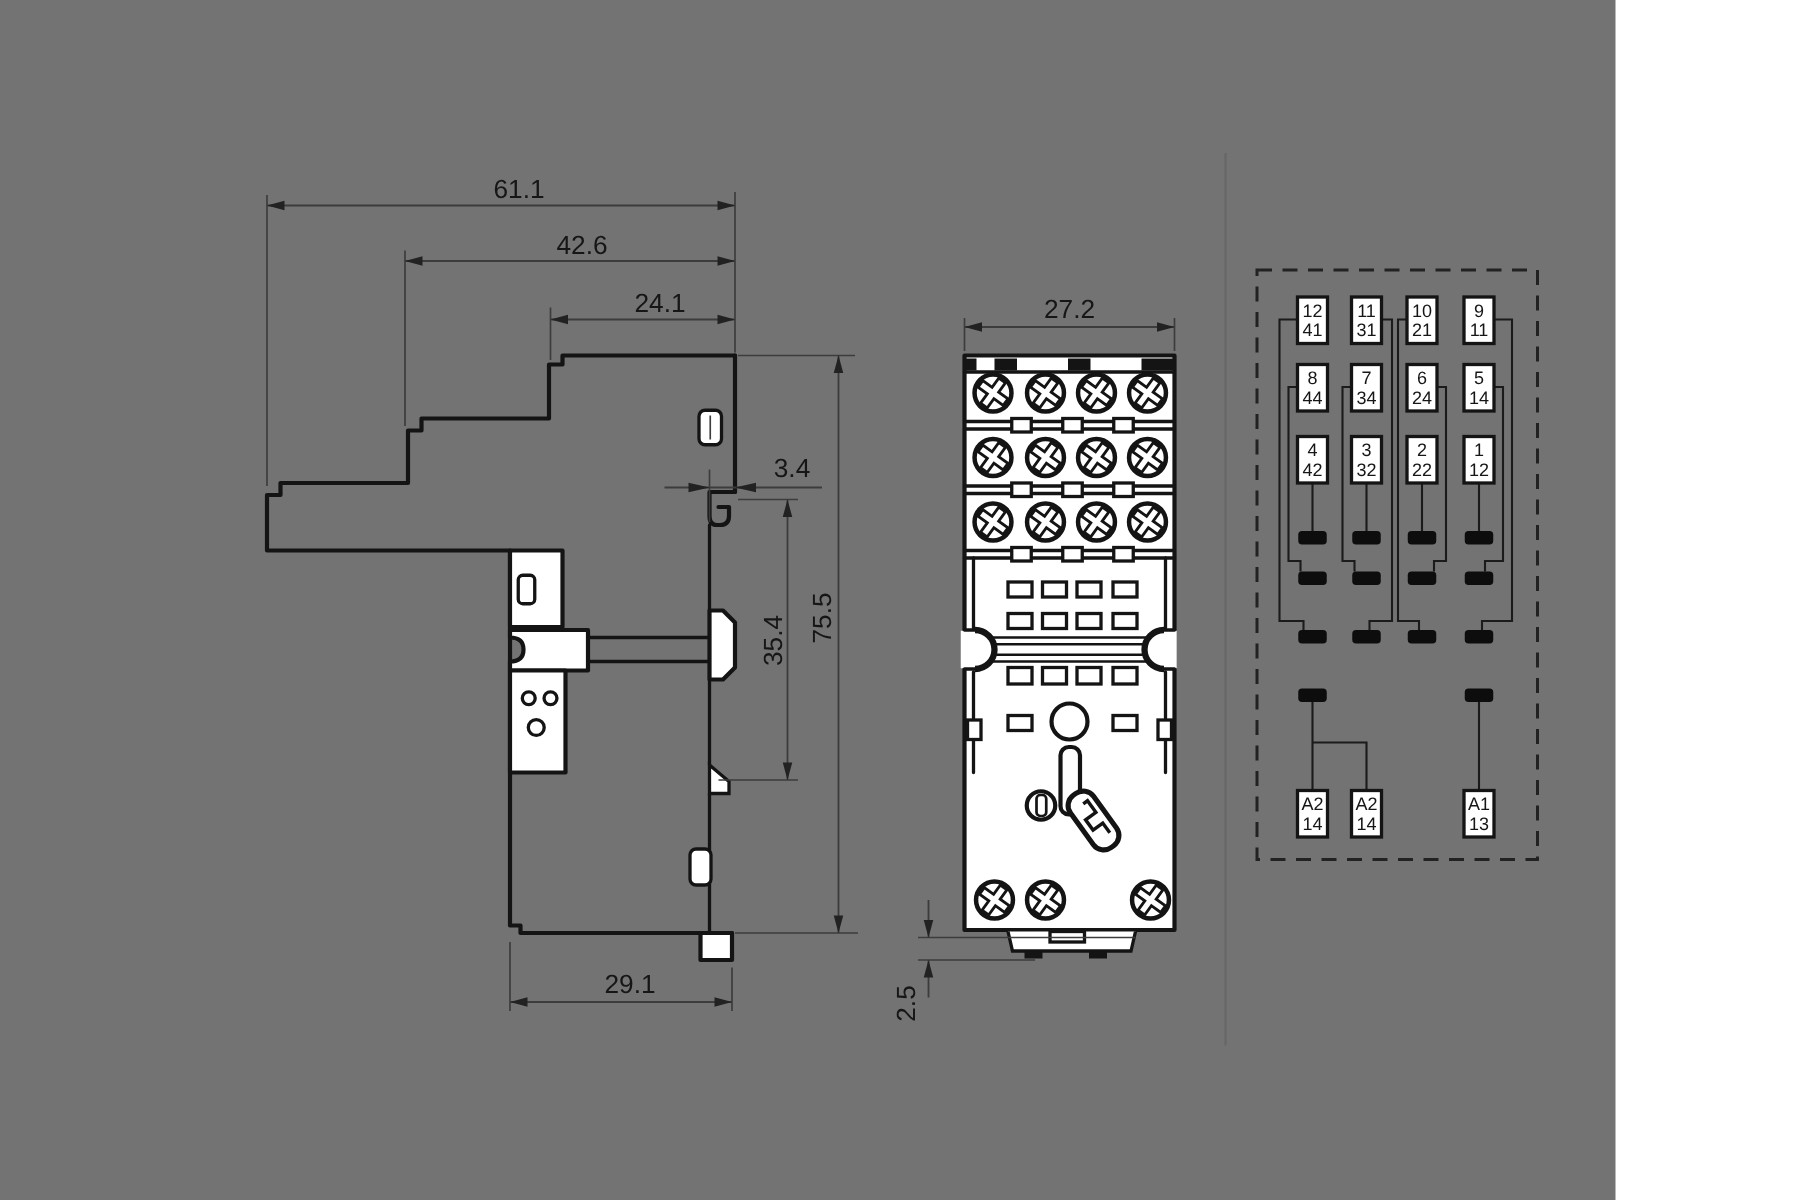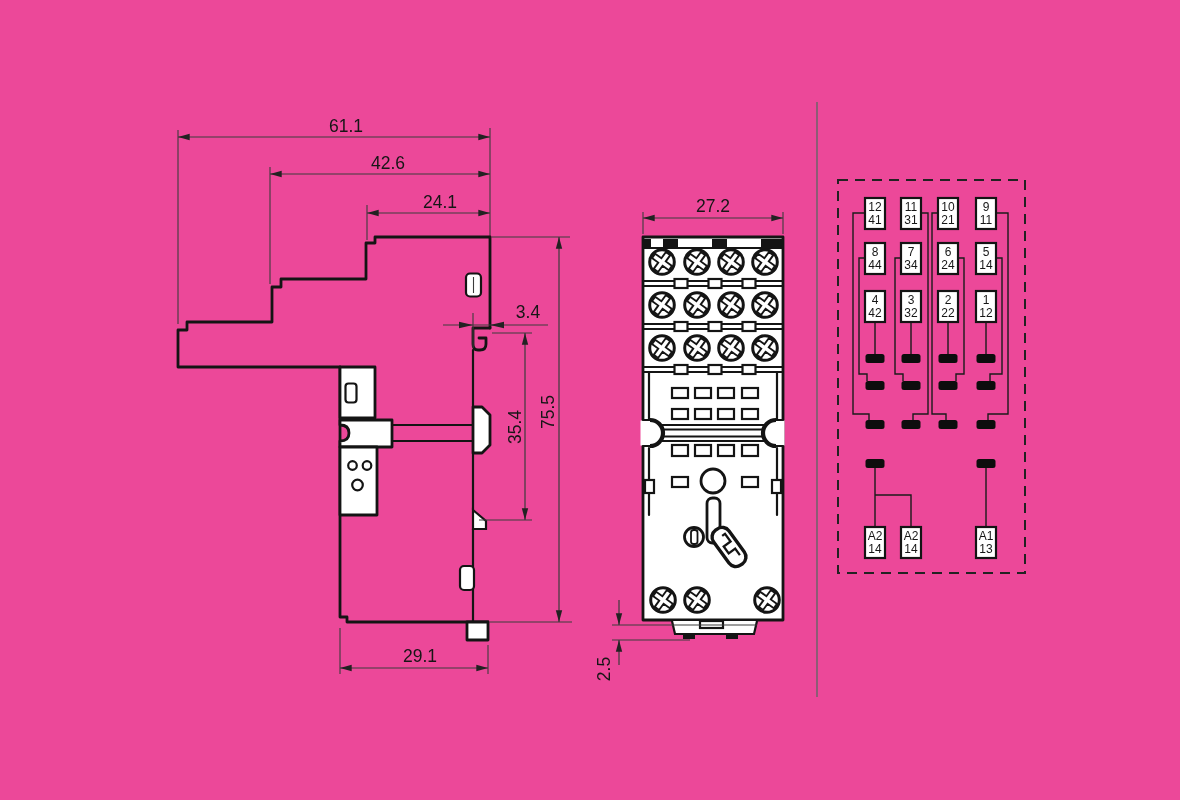--- a/index.html
+++ b/index.html
@@ -1,16 +1,16 @@
 <!DOCTYPE html>
 <html><head>
 <meta charset="utf-8">
 <style>
   html,body{margin:0;padding:0;background:#fff;}
-  .canvas{position:relative;width:1180px;height:800px;background:#ec4899;overflow:hidden;
+  .canvas{position:relative;width:1077px;height:800px;background:#737373;overflow:hidden;
           font-family:"Liberation Sans", sans-serif;}
   svg{position:absolute;left:0;top:0;}
   .outline{stroke:#141414;stroke-width:2.8;fill:none;stroke-linejoin:round;stroke-linecap:round;}
   .outlineF{stroke:#141414;stroke-width:2.8;fill:#ffffff;stroke-linejoin:round;}
   .med{stroke:#141414;stroke-width:2.2;fill:#ffffff;}
   .medl{stroke:#141414;stroke-width:2.2;fill:none;stroke-linecap:round;}
   .thin{stroke:#3c3c3c;stroke-width:1.1;fill:none;}
   .dim{stroke:#3c3c3c;stroke-width:1.2;fill:none;}
   .wire{stroke:#1b1b1b;stroke-width:1.4;fill:none;}
   .pad{fill:#0d0d0d;}

